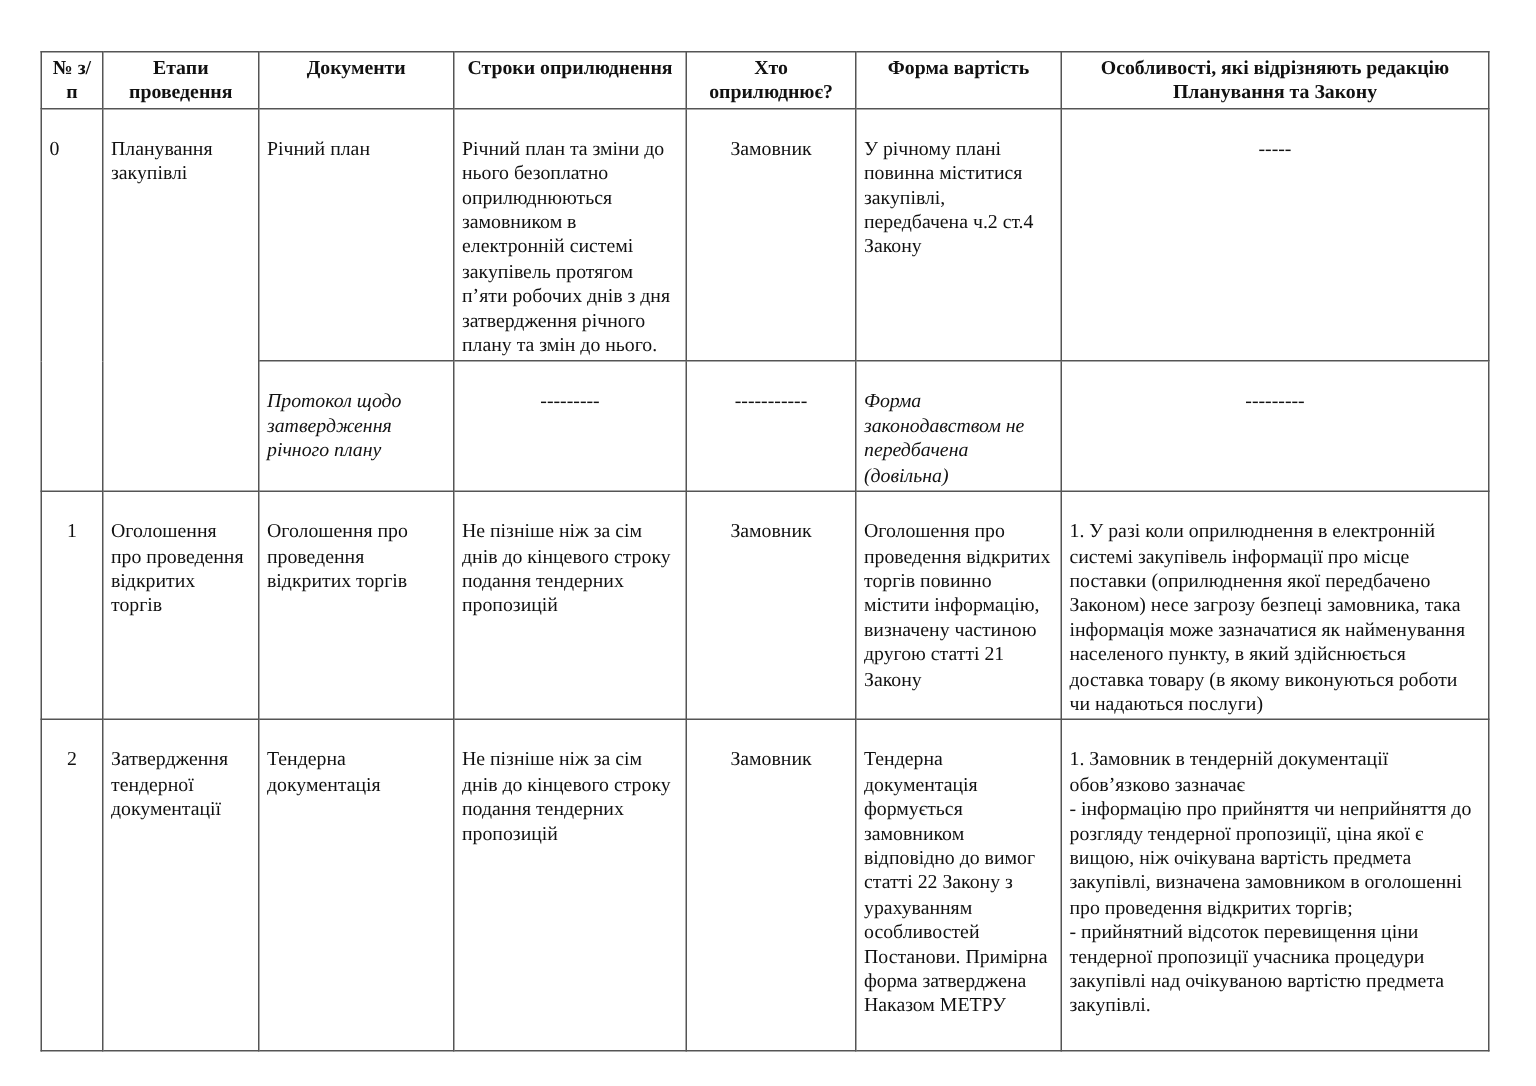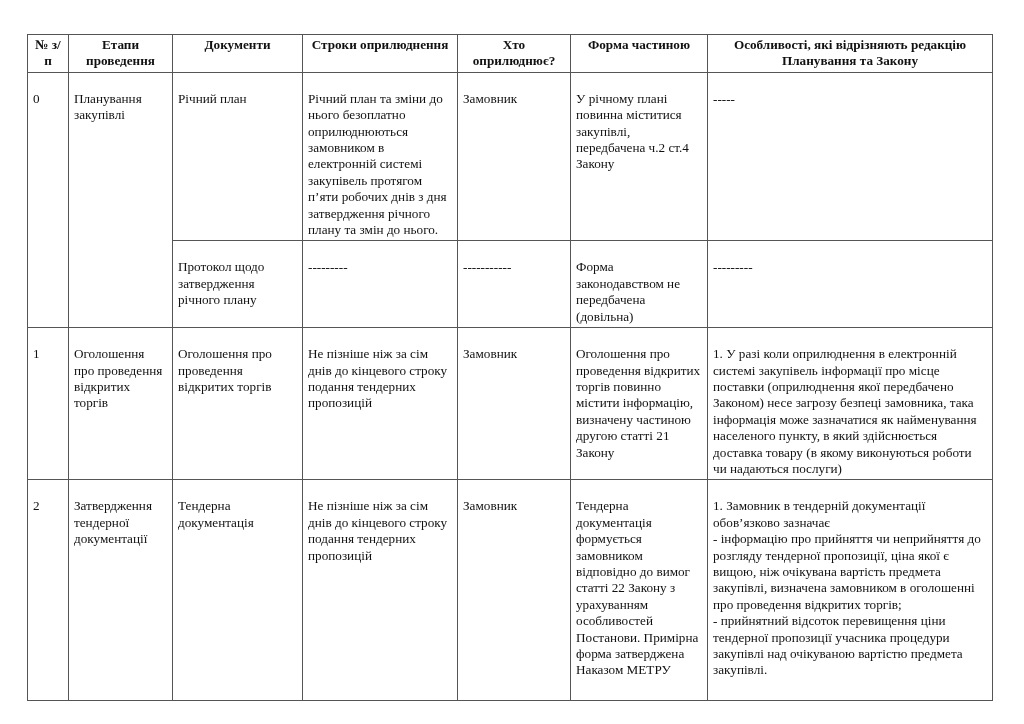--- a/index.html
+++ b/index.html
@@ -11,32 +11,32 @@
     width: 965px;
     font-size: 13.2px; line-height: 16.4px;
   }
   table.doc td, table.doc th {
     border: 1.3px solid #555;
     vertical-align: top;
     padding: 18px 5px 2px 5px;
     word-wrap: break-word;
   }
   table.doc th { font-weight: bold; text-align: center; vertical-align: top; padding-top: 2px; }
-  td.c { text-align: left; }
+  td.c { text-align: center; }
   td.l { text-align: left; }
   col.c0 { width: 41px; }
   col.c1 { width: 104px; }
   col.c2 { width: 130px; }
   col.c3 { width: 155px; }
   col.c4 { width: 113px; }
   col.c5 { width: 137px; }
   col.c6 { width: 285px; }
   tr.hdr { height: 37px; }
   tr.r0a { height: 166px; }
-  tr.r0b { height: 69px; }
+  tr.r0b { height: 69px; font-style: italic; }
   tr.r1 { height: 149px; }
   tr.r2 { height: 221px; }
   .ml { white-space: pre-line; margin-left: 33px; }
 </style>
 </head>
 <body>
 
 <table class="doc">
   <colgroup>
     <col class="c0">
@@ -47,21 +47,21 @@
       <col class="c5">
       <col class="c6">
   </colgroup>
   <thead>
     <tr class="hdr">
       <th>№ з/п</th>
       <th>Етапи проведення</th>
       <th>Документи</th>
       <th>Строки оприлюднення</th>
       <th>Хто оприлюднює?</th>
-      <th>Форма частиною</th>
+      <th>Форма вартість</th>
       <th>Особливості, які відрізняють редакцію Планування та Закону</th>
     </tr>
   </thead>
   <tbody>
 
     <tr class="r0a">
       <td class="l" rowspan="2">0</td>
       <td class="l" rowspan="2">Планування закупівлі</td>
       <td class="l">Річний план</td>
       <td class="l">Річний план та зміни до нього безоплатно оприлюднюються замовником в електронній системі закупівель протягом п’яти робочих днів з дня затвердження річного плану та змін до нього.</td>

